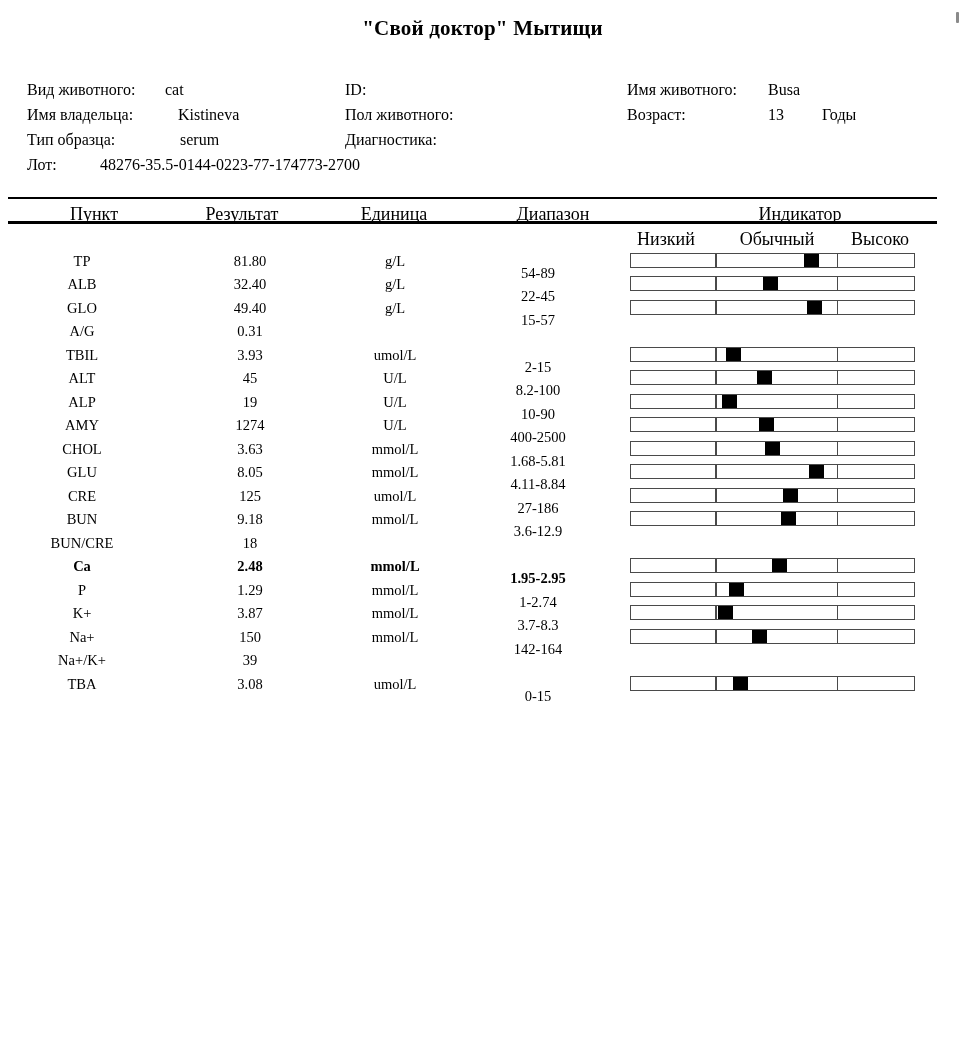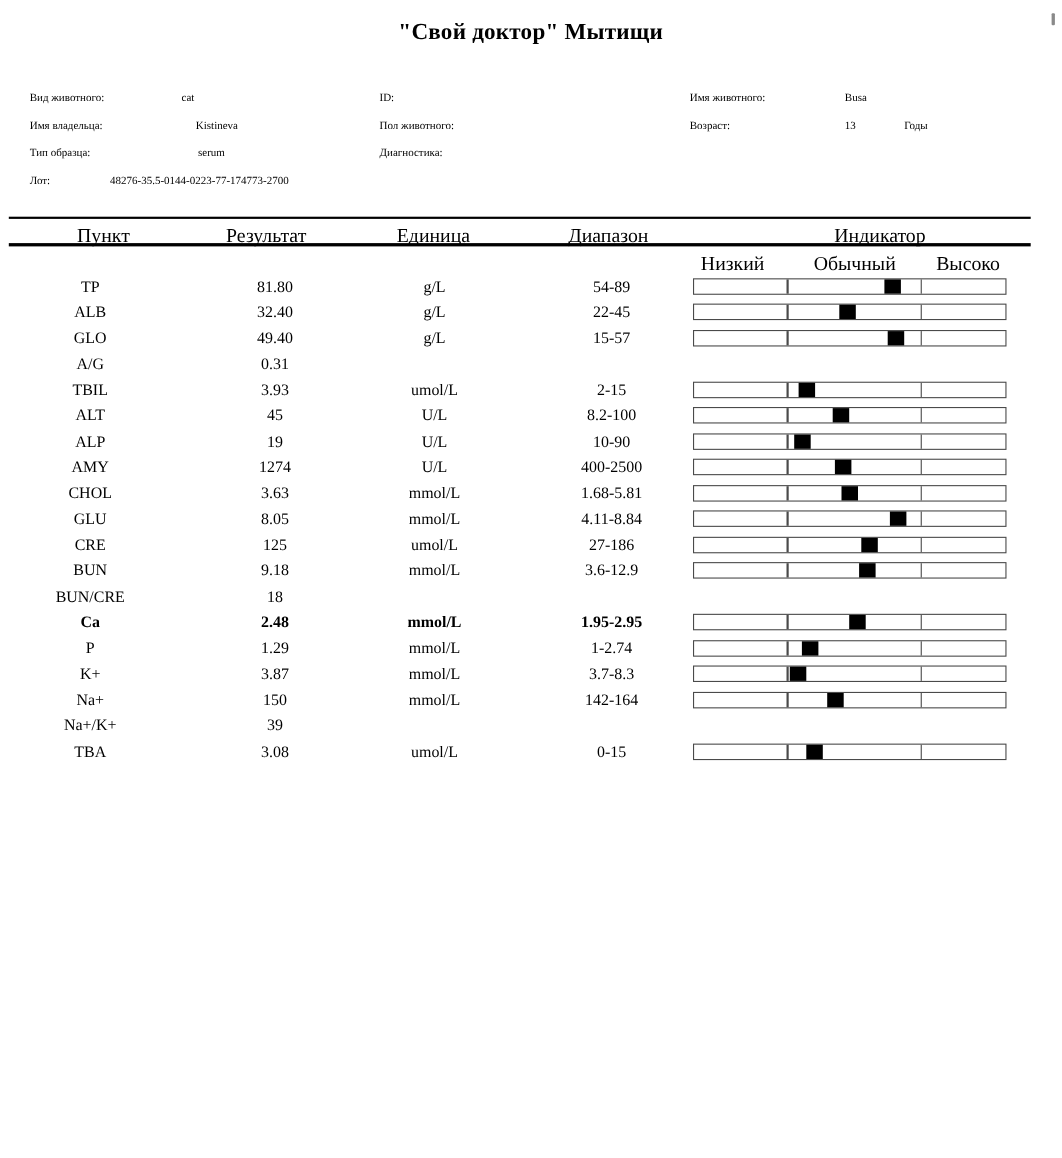--- a/index.html
+++ b/index.html
@@ -2,30 +2,30 @@
 <html><head>
 <meta charset="utf-8">
 <style>
   html,body{margin:0;padding:0;background:#fff;}
   .page{position:relative;width:965px;height:1053px;background:#ffffff;
         font-family:"Liberation Serif", serif;color:#000;overflow:hidden;}
   .title{position:absolute;top:16px;left:0;width:100%;text-align:center;
          font-size:21px;font-weight:bold;letter-spacing:.2px;}
   .subtitle{position:absolute;top:50px;left:0;width:100%;text-align:center;
          font-size:15.5px;font-weight:bold;}
-  .t{position:absolute;font-size:10px;line-height:16px;white-space:nowrap;}
+  .t{position:absolute;font-size:16px;line-height:16px;white-space:nowrap;}
   .hline{position:absolute;left:8px;width:929px;background:#000;}
   .hcell,.shcell{position:absolute;font-size:18px;white-space:nowrap;
          transform:translateX(-50%);}
   .trow{position:absolute;left:0;width:965px;height:20px;}
   .c{position:absolute;top:0;font-size:14.5px;line-height:19px;text-align:center;}
   .c.item{left:12px;width:140px;}
   .c.result{left:180px;width:140px;}
   .c.unit{left:325px;width:140px;}
-  .c.range{left:486px;width:140px;}
+  .c.range{left:468px;width:140px;margin-top:12px;}
   .bar{position:absolute;left:630px;top:1px;width:283px;height:13px;
        border:1.5px solid #4a4a4a;background:#fff;}
   .bar .d{position:absolute;top:0;width:1.5px;height:100%;background:#4a4a4a;}
   .bar .mk{position:absolute;top:0;width:15px;height:100%;background:#000;}
   .artifact{position:absolute;border-radius:1px;}
 </style>
 </head>
 <body>
 
 <div class="page">

